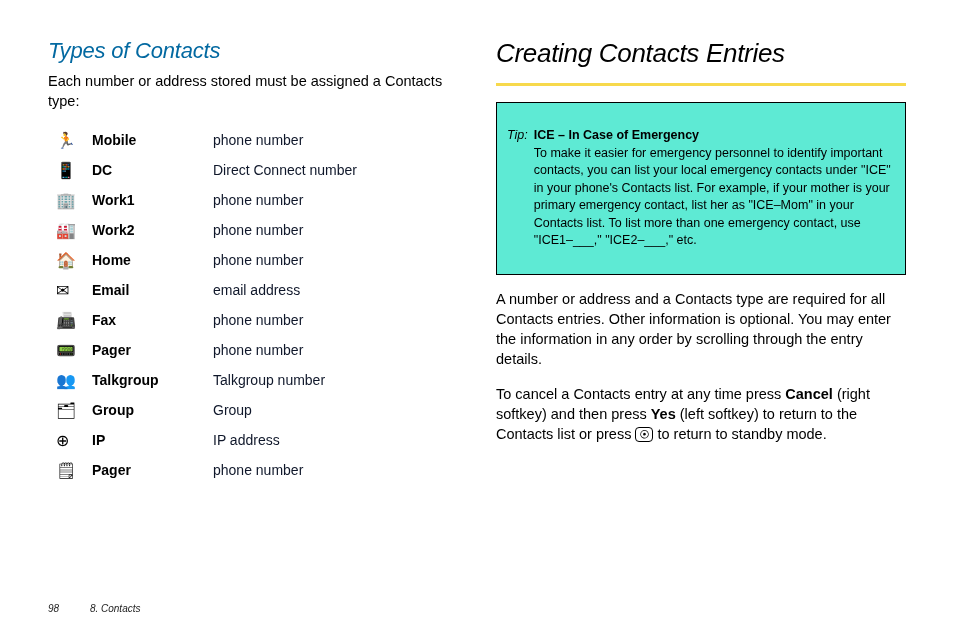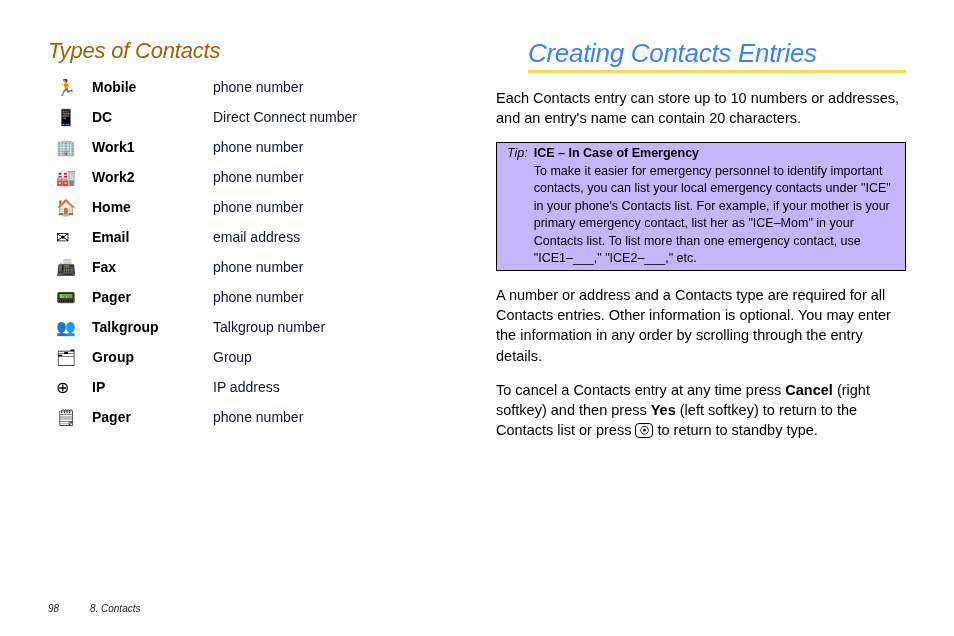--- a/index.html
+++ b/index.html
@@ -14,34 +14,33 @@
   .columns {
     display: flex;
     gap: 48px;
   }
   .col-left { width: 400px; }
   .col-right { flex: 1; }
   .section-heading {
     font-style: italic;
     font-weight: 400;
     font-size: 22px;
-    color: #a16207;
+    color: #0369a1;
     margin-bottom: 8px;
     letter-spacing: -0.2px;
   }
   .main-heading {
     font-style: italic;
     font-weight: 400;
     font-size: 26px;
-    color: #3b82f6;
+    color: #000000;
     border-bottom: 3px solid #f7d94c;
-    padding-bottom: 1px;
+    padding-bottom: 14px;
     margin-bottom: 16px;
     letter-spacing: -0.3px;
-    margin-left: 32px;
   }
   .intro {
     font-size: 14.5px;
     line-height: 1.35;
     margin-bottom: 14px;
   }
   .types-table {
     margin-left: 8px;
   }
   .type-row {
@@ -60,22 +59,22 @@
     width: 121px;
     font-weight: bold;
     font-size: 14px;
   }
   .type-desc {
     font-size: 14px;
     color: #0f172a;
   }
   .tip-box {
     border: 1px solid #000;
-    background: #c4b5fd;
-    padding: 2px 10px;
+    background: #5eead4;
+    padding: 24px 10px;
     margin: 4px 0 14px 0;
     font-size: 12.5px;
     line-height: 1.4;
     display: flex;
     gap: 6px;
   }
   .tip-prefix {
     font-style: italic;
     white-space: nowrap;
   }
@@ -106,20 +105,21 @@
     line-height: 13px;
     vertical-align: 1px;
   }
 </style>
 </head>
 <body>
 
 <div class="columns">
   <div class="col-left">
     <h2 class="section-heading">Types of Contacts</h2>
+    <p class="intro">Each number or address stored must be assigned a Contacts type:</p>
     <div class="types-table">
 
       <div class="type-row">
         <span class="type-icon">🏃</span>
         <span class="type-label">Mobile</span>
         <span class="type-desc">phone number</span>
       </div>
       <div class="type-row">
         <span class="type-icon">📱</span>
         <span class="type-label">DC</span>
@@ -173,35 +173,34 @@
       <div class="type-row">
         <span class="type-icon">🗒</span>
         <span class="type-label">Pager</span>
         <span class="type-desc">phone number</span>
       </div>
     </div>
   </div>
 
   <div class="col-right">
     <h1 class="main-heading">Creating Contacts Entries</h1>
-    <p class="intro">Each Contacts entry can store up to 10 numbers or addresses, and an entry's name can contain 20 characters.</p>
 
     <div class="tip-box">
       <div class="tip-prefix">Tip:</div>
       <div class="tip-body">
         <span class="tip-title">ICE – In Case of Emergency</span><br>
         <span>To make it easier for emergency personnel to identify important contacts, you can list your local emergency contacts under "ICE" in your phone's Contacts list. For example, if your mother is your primary emergency contact, list her as "ICE–Mom" in your Contacts list. To list more than one emergency contact, use "ICE1–___," "ICE2–___," etc.</span>
       </div>
     </div>
 
     <p class="para">A number or address and a Contacts type are required for all Contacts entries. Other information is optional. You may enter the information in any order by scrolling through the entry details.</p>
 
 
     <p class="para">
-      <span>To cancel a Contacts entry at any time press </span><span class="bold-inline">Cancel</span><span> (right softkey) and then press </span><span class="bold-inline">Yes</span><span> (left softkey) to return to the Contacts list or press </span><span class="end-glyph">⦿</span><span> to return to standby type.</span>
+      <span>To cancel a Contacts entry at any time press </span><span class="bold-inline">Cancel</span><span> (right softkey) and then press </span><span class="bold-inline">Yes</span><span> (left softkey) to return to the Contacts list or press </span><span class="end-glyph">⦿</span><span> to return to standby mode.</span>
     </p>
   </div>
 </div>
 
 <div class="footer">
   <span class="pn">98</span>
   <span>8. Contacts</span>
 </div>
 
 </body></html>

